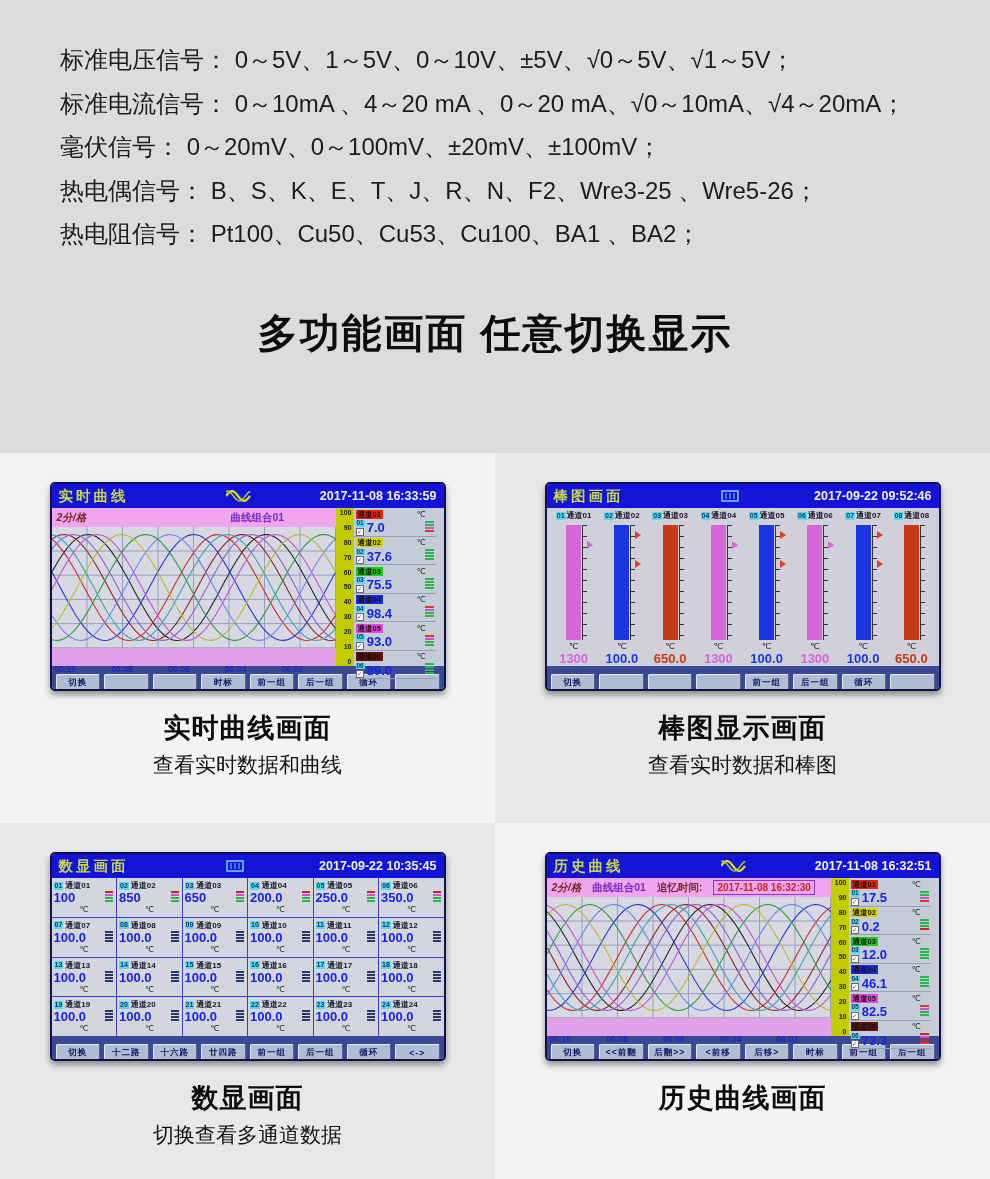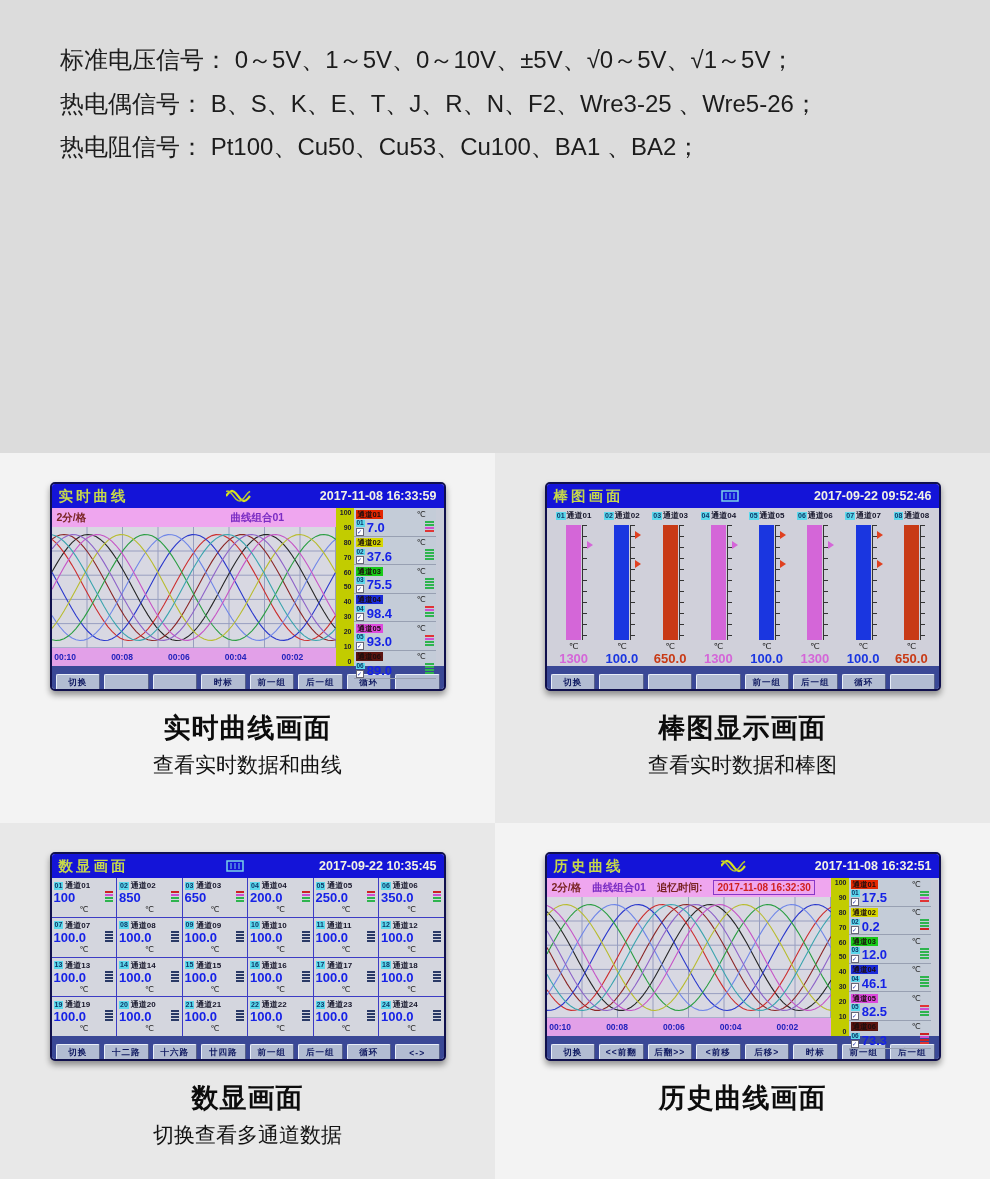--- a/index.html
+++ b/index.html
@@ -13,29 +13,29 @@
   .q-dark{background:#e8e8e8;}
   .dev-screen{margin-top:29px;width:392px;border:2px solid #10104d;border-radius:5px;overflow:hidden;box-shadow:0 4px 6px rgba(0,0,0,.4);background:#c8ccd8;flex:0 0 auto;}
   .titlebar{height:24px;background:#1414d8;display:flex;align-items:center;padding:0 7px;gap:35px;}
   .t-title{color:#c6d84a;font-weight:700;font-size:14.5px;letter-spacing:3px;width:132px;white-space:nowrap;}
   .t-logo{flex:0 0 auto;}
   .t-date{margin-left:auto;color:#f2f2e4;font-weight:700;font-size:12.5px;white-space:nowrap;}
   
   .c-body{display:flex;height:158px;}
   .c-left{width:284px;display:flex;flex-direction:column;}
   .c-sub{height:19px;background:#efa6ef;display:flex;align-items:center;font-size:10.5px;font-weight:700;padding:0 5px;position:relative;white-space:nowrap;}
-  .c-int{color:#7a2424;}
+  .c-int{color:#7a2424;font-style:italic;}
   .c-grp{color:#7a2cc4;}
   .c-sub.rt .c-grp{position:absolute;left:63%;}
   .c-sub.hs{gap:11px;}
   .c-recall-label{color:#7a2424;}
   .c-recall-box{border:1px solid #8838c8;color:#d02020;padding:0 3px;font-size:10px;line-height:13px;}
   .c-chart{height:121px;position:relative;background:#d8d8e2;overflow:hidden;}
   .c-time{height:18px;background:#e2a0e8;position:relative;font-size:8.5px;color:#2222bb;font-weight:700;}
-  .c-time span{position:absolute;top:4px;}
+  .c-time span{position:absolute;top:16px;}
   .c-scale{width:18px;background:#c2cc00;display:flex;flex-direction:column;justify-content:space-between;box-sizing:border-box;padding:1px 2px 1px 0;font-size:7px;font-weight:700;color:#1a1a2e;text-align:right;}
   .c-channels{width:82px;background:#c4ccd8;display:flex;flex-direction:column;}
   .ch-item{flex:1;border-bottom:1px solid #98a0b2;box-sizing:border-box;padding:1px 2px 0;position:relative;}
   .ch-row1{display:flex;align-items:center;height:10px;}
   .ch-tag{font-size:7.5px;font-weight:700;padding:0 2px;line-height:9px;color:#1c0e0e;white-space:nowrap;}
   .ch-unit{margin-left:auto;margin-right:8px;font-size:8px;color:#222;}
   .ch-row2{display:flex;align-items:center;gap:2px;margin-top:1px;}
   .ch-left{display:flex;flex-direction:column;gap:1px;}
   .ch-idbox{background:#5cd8ec;color:#0e3868;font-size:6.5px;font-weight:700;line-height:6.5px;padding:0 1px;}
   .ch-check{width:6px;height:6px;background:#fff;border:1px solid #667;font-size:6px;color:#2233aa;line-height:6px;text-align:center;}
@@ -70,23 +70,26 @@
   
   .cap-title{margin-top:19px;font-size:27px;font-weight:700;color:#0c0c0c;letter-spacing:1px;}
   .cap-sub{margin-top:5px;font-size:21px;color:#121212;}
 </style>
 </head>
 <body>
 
 <div class="top-band">
   <div id="specs">
       <div class="spec-line">标准电压信号：  0～5V、1～5V、0～10V、±5V、√0～5V、√1～5V；</div>
+      <div class="spec-line">标准电流信号： 0～10mA 、4～20 mA 、0～20 mA、√0～10mA、√4～20mA；</div>
+      <div class="spec-line">毫伏信号： 0～20mV、0～100mV、±20mV、±100mV；</div>
       <div class="spec-line">热电偶信号： B、S、K、E、T、J、R、N、F2、Wre3-25 、Wre5-26；</div>
       <div class="spec-line">热电阻信号： Pt100、Cu50、Cu53、Cu100、BA1 、BA2；</div>
     </div>
+  <div class="heading">多功能画面  任意切换显示</div>
 </div>
 
 <div class="quads">
   <div class="quad q-light">
     <div class="dev-screen" id="screen-realtime">
         <div class="titlebar">
           <span class="t-title">实时曲线</span>
           <svg width="26" height="14" class="t-logo">
             <polyline points="0,7 2,4.5 4,2.6698729810778072 6,2 8,2.6698729810778064 10,4.5 12,6.999999999999999 14,9.5 16,11.330127018922191 18,12 20,11.330127018922193 22,9.500000000000002 24,7.000000000000001 " fill="none" stroke="#d8e020" stroke-width="2.2"></polyline>
             <polyline points="0,2.339804570163869 2,2.0582579849700844 4,3.100847181906515 6,5.188211227616633 8,7.761042611742645 10,10.129953242646547 12,11.660195429836133 14,11.941742015029915 16,10.899152818093485 18,8.811788772383368 20,6.238957388257352 22,3.8700467573534536 24,2.339804570163869 " fill="none" stroke="#b8c830" stroke-width="1.4"></polyline>

